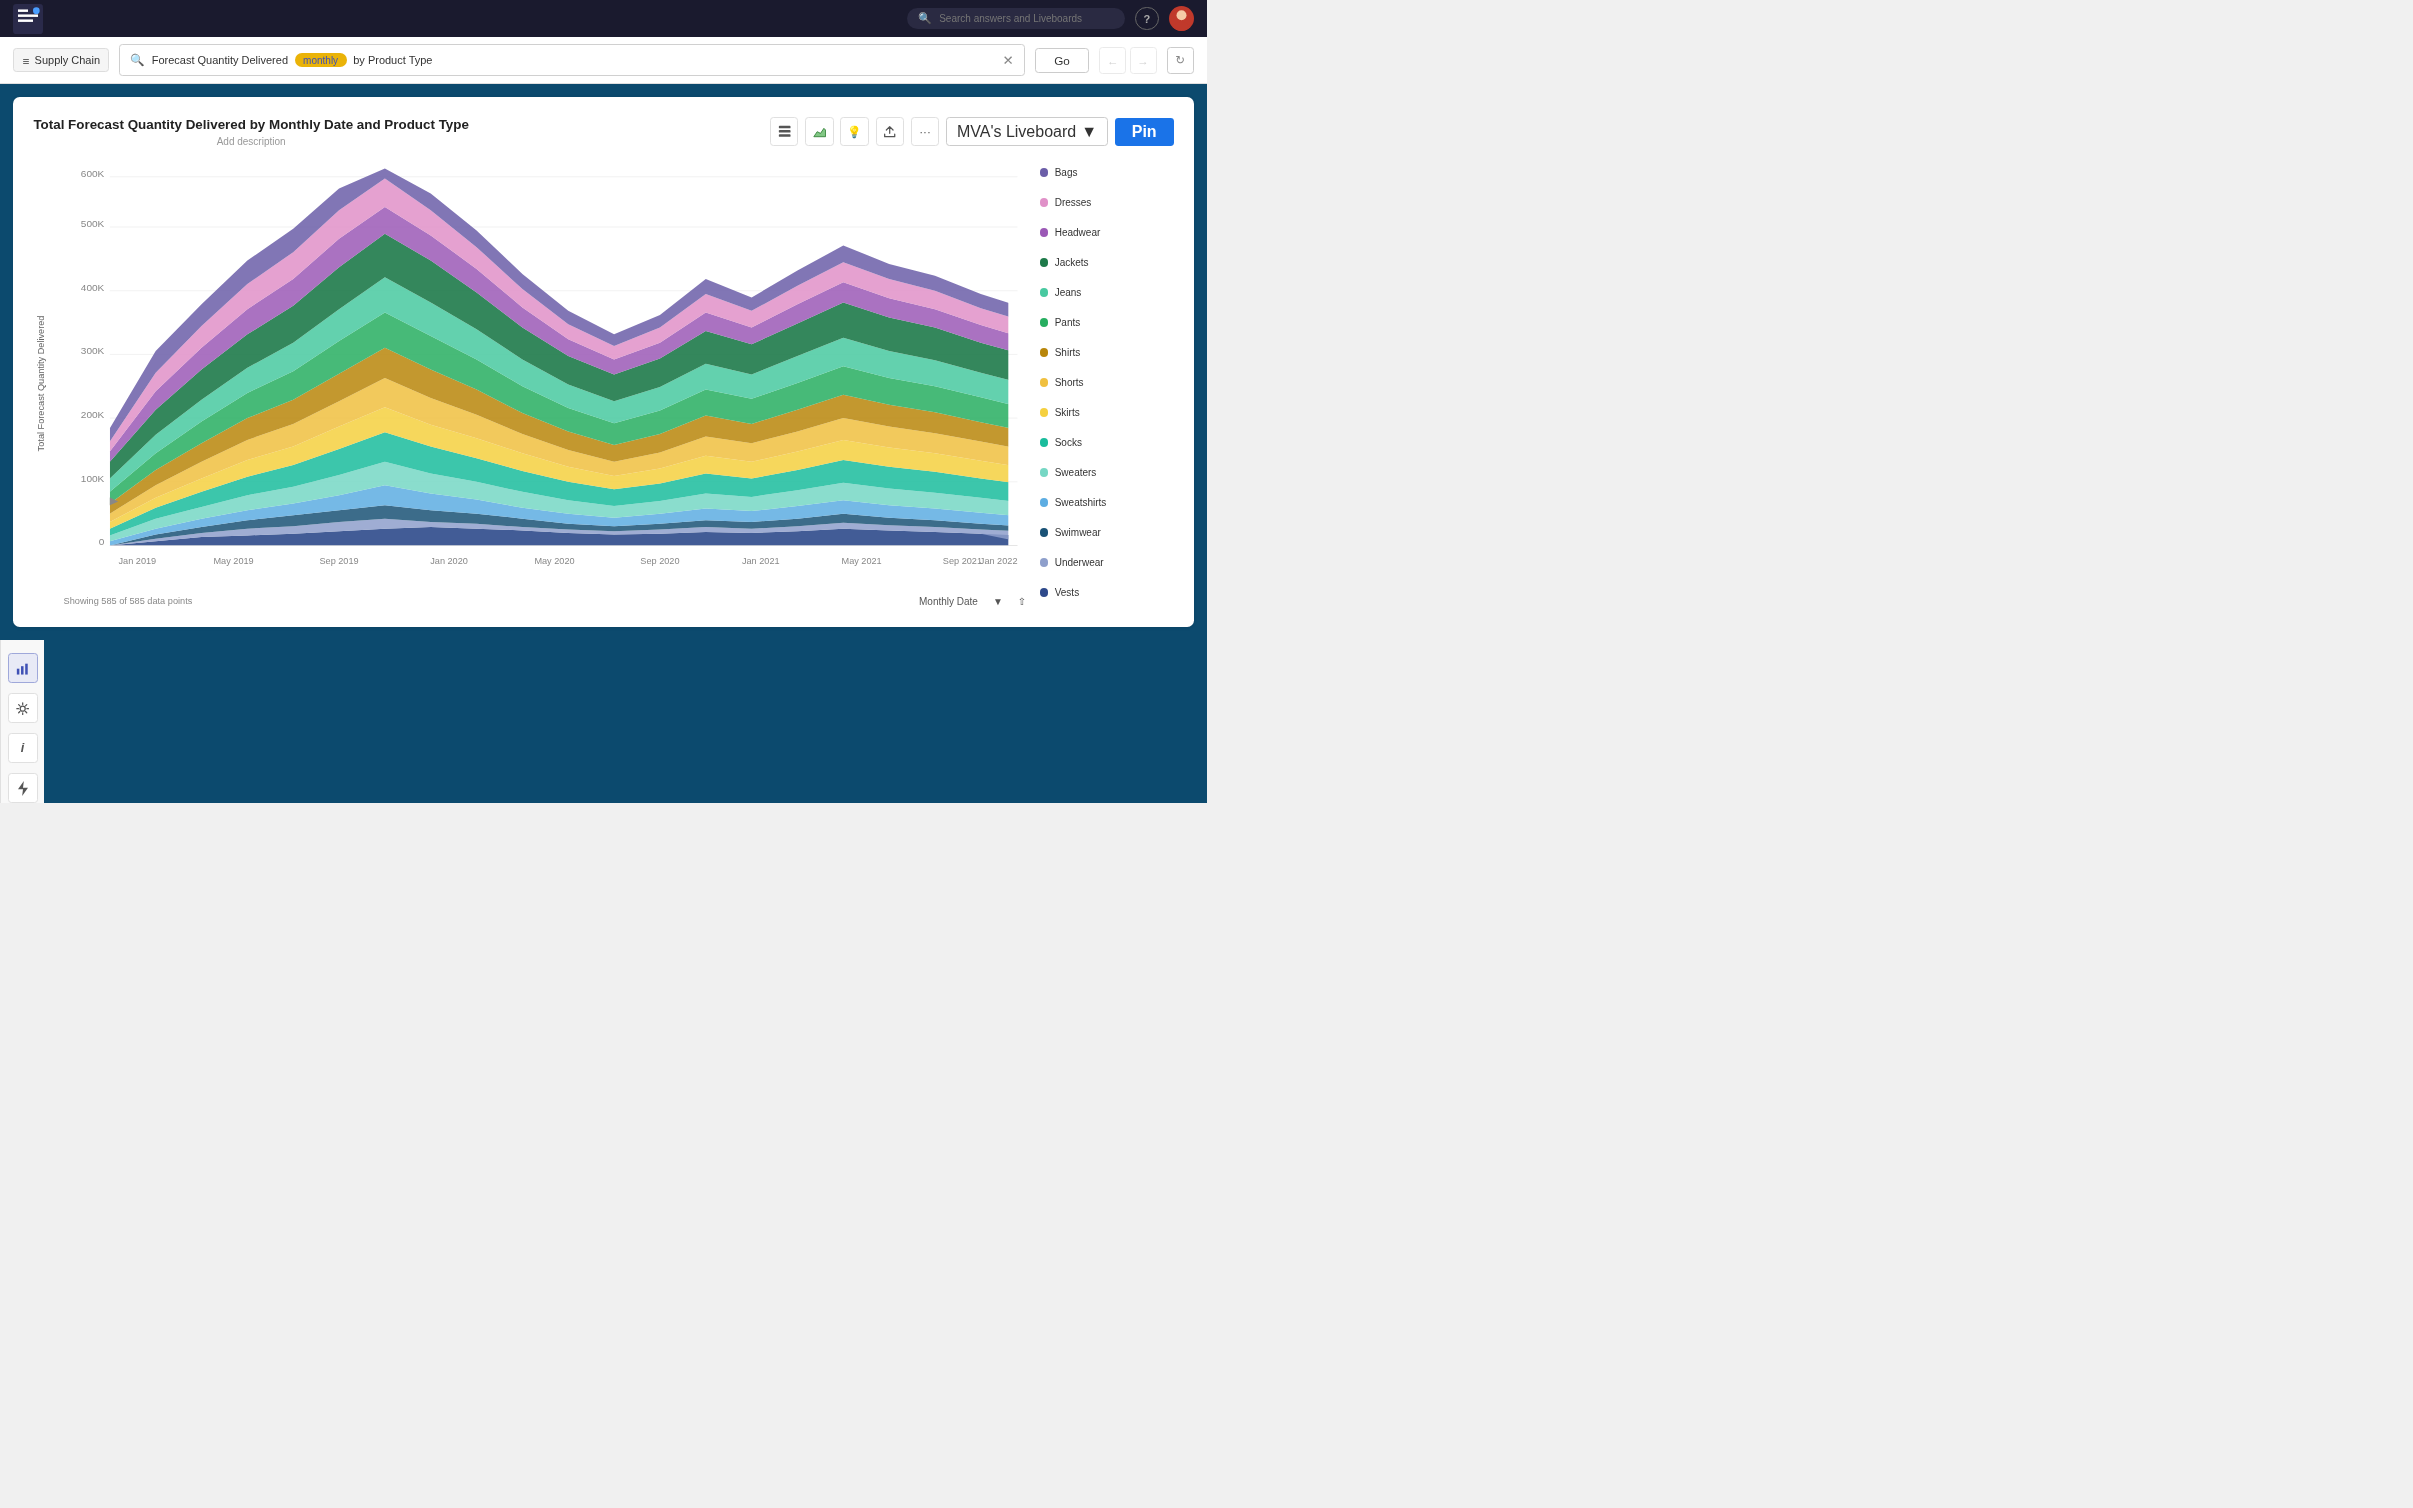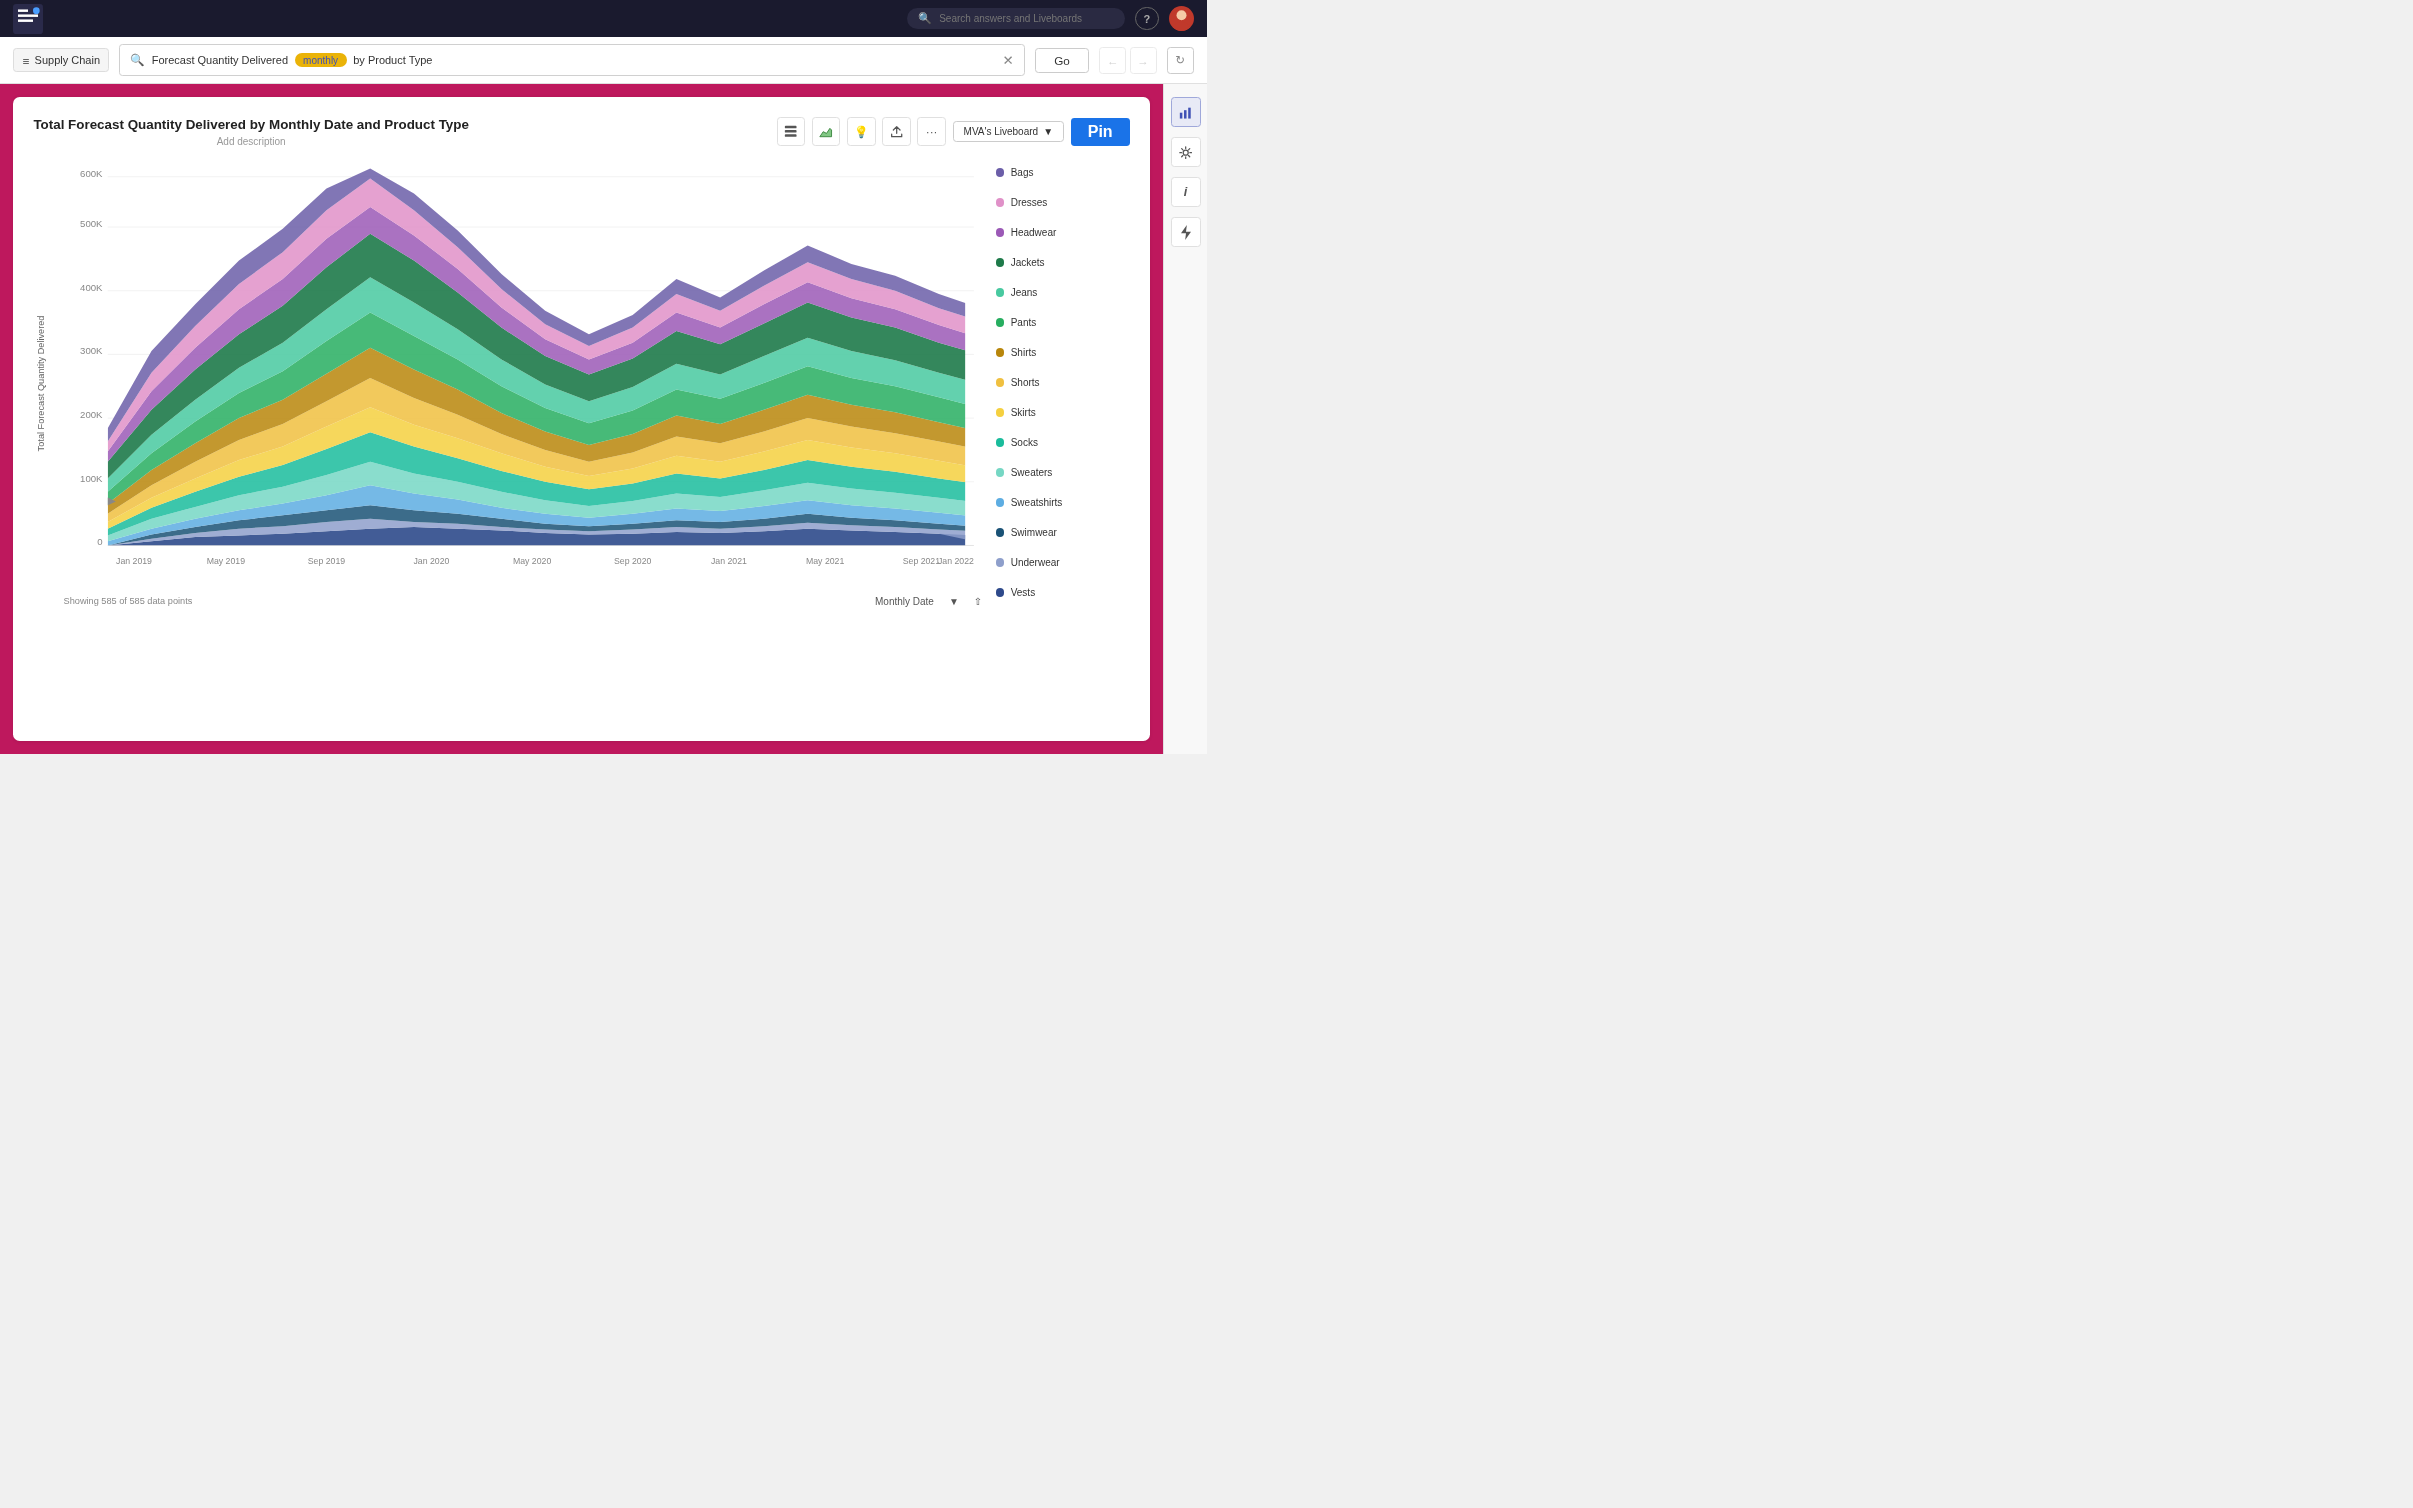--- a/index.html
+++ b/index.html
@@ -164,22 +164,23 @@
       width: 27px; height: 27px;
       border: 0.8px solid #ccc;
       border-radius: 3.4px;
       display: flex; align-items: center; justify-content: center;
       color: #888; cursor: pointer; font-size: 11.7px;
     }
 
     
     .main-content {
       display: flex;
-      background: #be185d;
+      background: #0c4a6e;
       min-height: calc(754px - 84px);
+      flex-direction: column;
     }
     .chart-panel {
       flex: 1;
       background: #fff;
       margin: 13.4px;
       border-radius: 6.7px;
       padding: 20px;
       box-shadow: 0 0.8px 3.4px rgba(0,0,0,0.1);
       position: relative;
     }
@@ -210,21 +211,21 @@
       width: 28.5px; height: 28.5px;
       border: 0.8px solid #e0e0e0;
       border-radius: 3.4px;
       display: flex; align-items: center; justify-content: center;
       cursor: pointer; color: #555; font-size: 11.7px;
       background: #fff;
     }
     .liveboard-dropdown {
       display: flex; align-items: flex-start; gap: 5px;
       border: 0.8px solid #ccc; border-radius: 3.4px;
-      padding: 4.2px 10px; cursor: pointer; font-size: 10px; color: #333;
+      padding: 4.2px 10px; cursor: pointer; font-size: 16px; color: #333;
       background: #fff;
     }
     .pin-btn {
       background: #1a73e8;
       color: #fff;
       border: none;
       border-radius: 3.4px;
       padding: 5px 17px;
       font-size: 16px;
       font-weight: 600;

